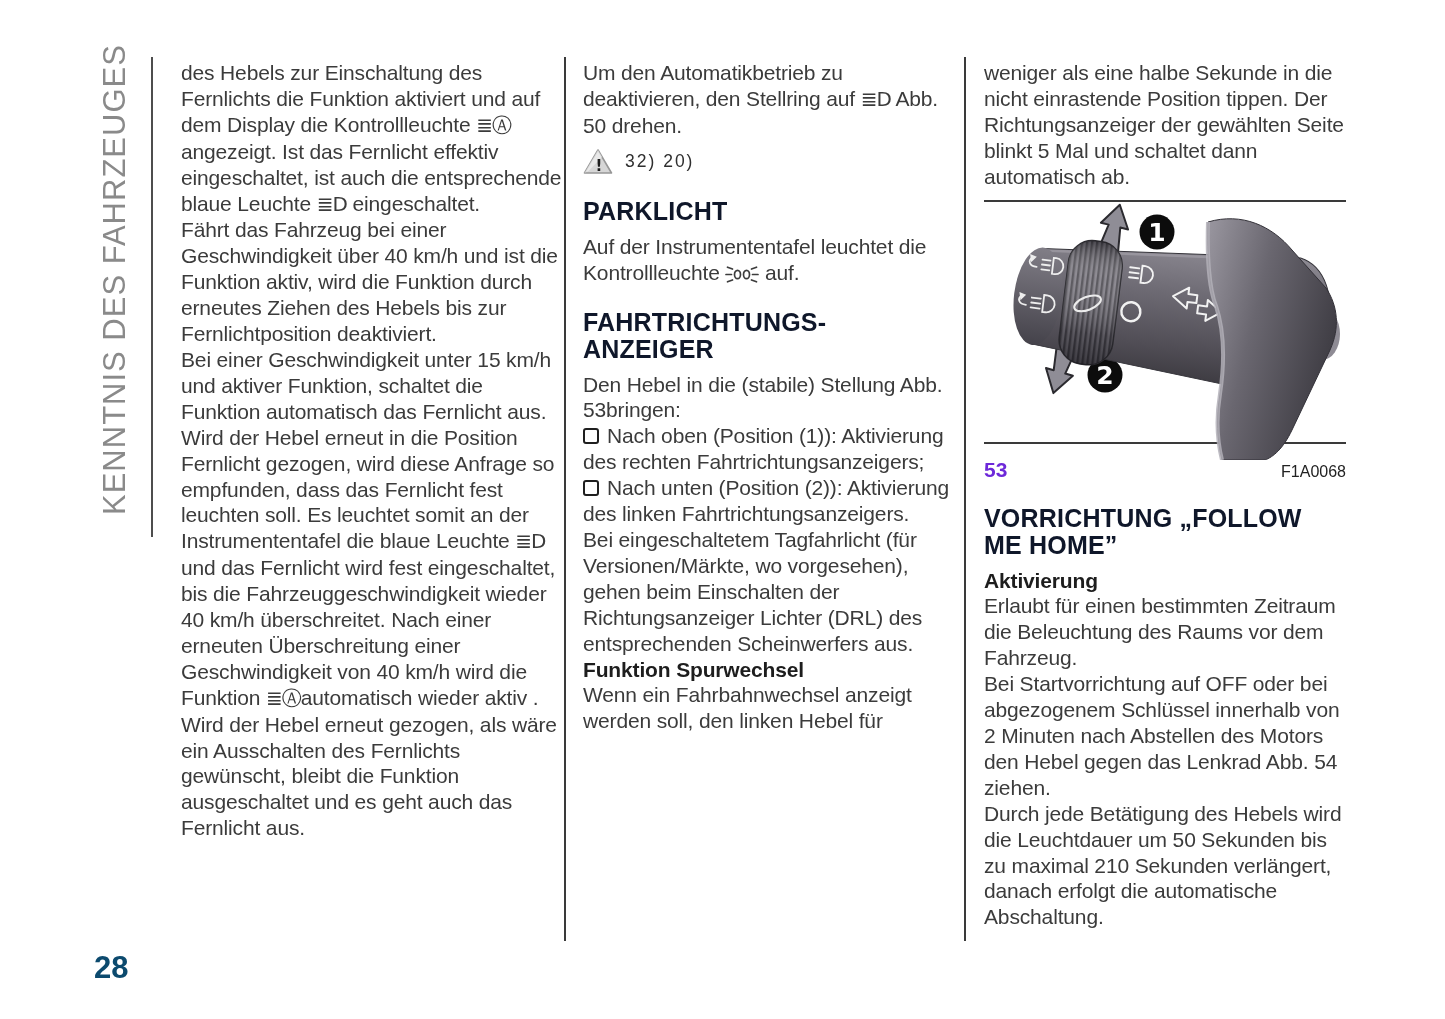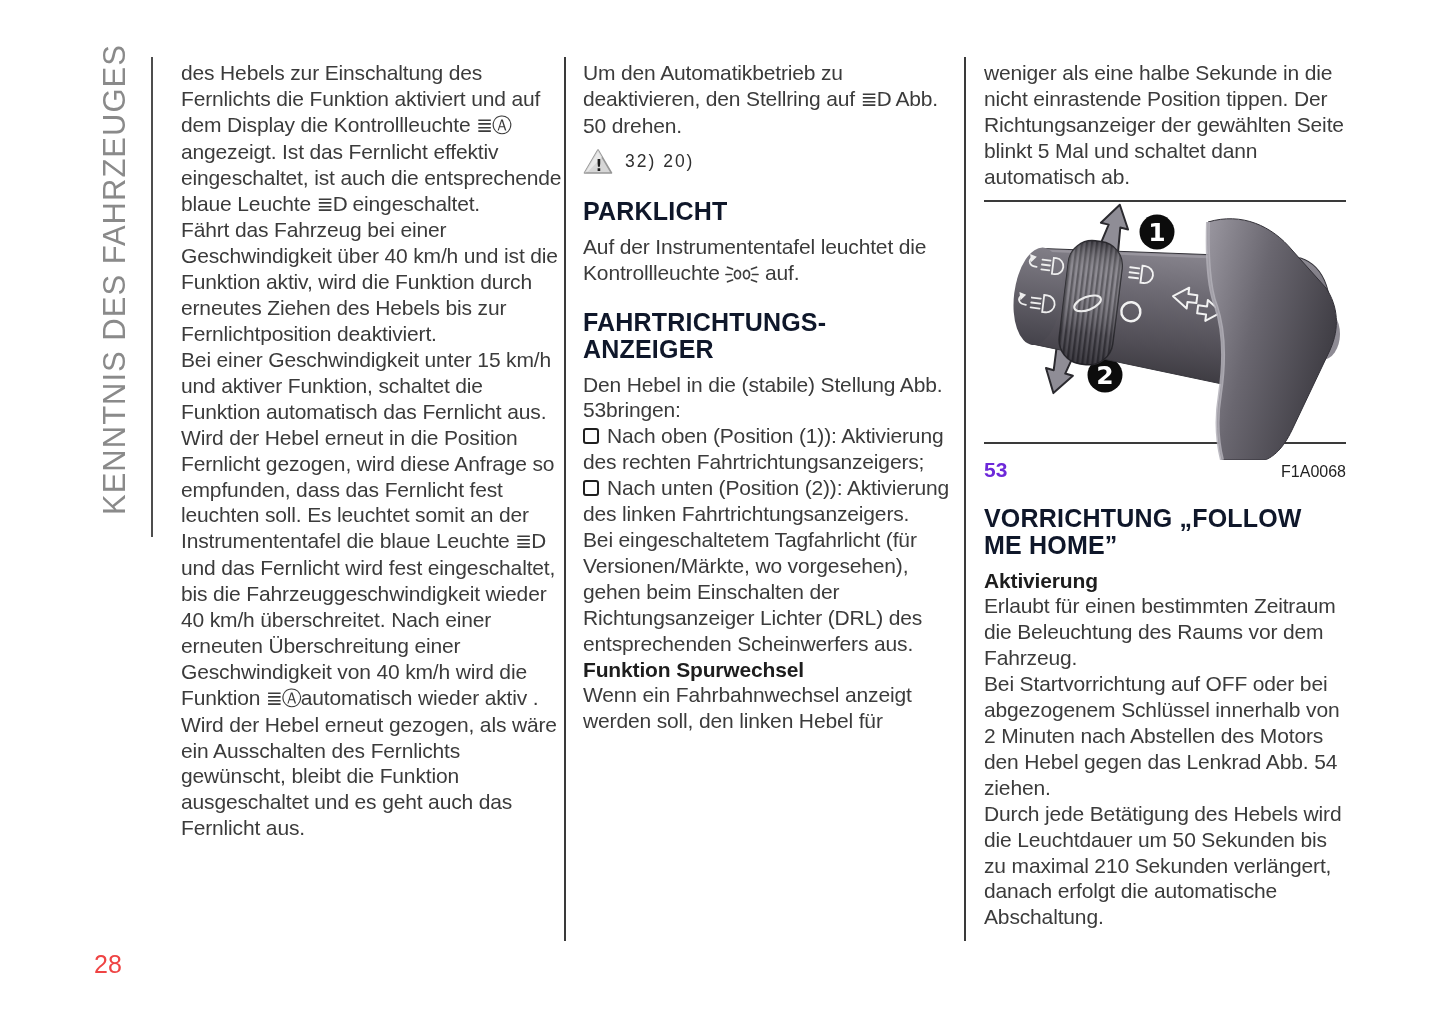--- a/index.html
+++ b/index.html
@@ -10,21 +10,21 @@
   
   .sidebar-title{
     position:absolute;left:97px;top:57px;height:458px;
     writing-mode:vertical-rl;transform:rotate(180deg);
     font-size:31px;color:#8a8a8a;letter-spacing:1px;white-space:nowrap;
   }
   .sidebar-rule{position:absolute;left:151px;top:57px;width:2px;height:480px;background:#4d4d4d;}
   .divider{position:absolute;top:57px;width:2px;height:884px;background:#3a3a3a;}
   #divider-1{left:564px;}
   #divider-2{left:964px;}
-  .page-number{position:absolute;left:94px;top:950px;font-size:25px;font-weight:normal;color:#ef4444;}
+  .page-number{position:absolute;left:94px;top:950px;font-size:31px;font-weight:bold;color:#0c4a6e;}
   
   .col{position:absolute;top:60px;}
   #col1{left:181px;width:383px;}
   #col2{left:583px;width:381px;}
   #col3{left:984px;width:362px;}
   p.body{font-size:21px;line-height:25.9px;margin:0;letter-spacing:-0.15px;color:#3b3b3b;}
   p.sub{font-weight:bold;color:#1d1d1d;}
   h2.h1{
     font-size:25px;line-height:27px;font-weight:bold;color:#0f172a;
     margin:23px 0 9px 0;letter-spacing:0.2px;

